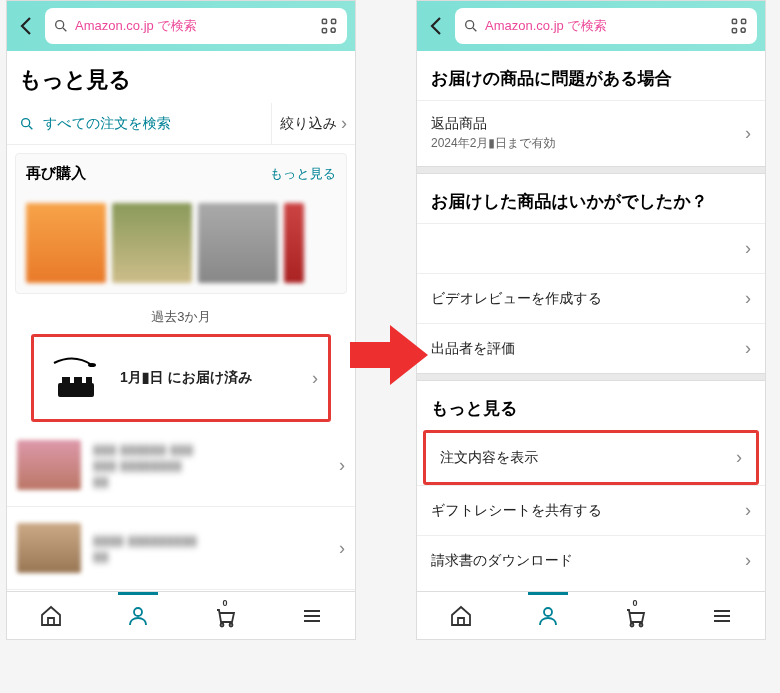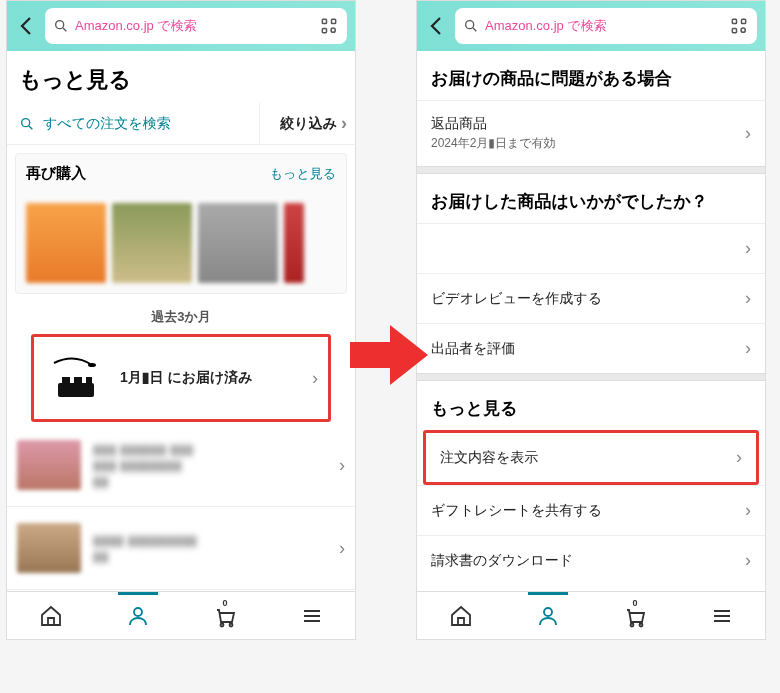--- a/index.html
+++ b/index.html
@@ -15,35 +15,35 @@
   .search-ph { color: #ec4899; font-size: 13px; flex: 1; }
   .lens-icon { width: 20px; height: 20px; color: #666; }
   
   
   .page-title { font-size: 22px; font-weight: 700; padding: 14px 12px 8px; }
   
   
   .search-row { display: flex; align-items: center; border-bottom: 1px solid #eee; }
   .search-orders { flex: 1; display: flex; align-items: center; gap: 8px; padding: 10px 12px; color: #008296; font-size: 14px; }
   .search-orders svg { width: 16px; height: 16px; }
-  .filter-btn { padding: 10px 8px 10px 20px; border-left: 1px solid #eee; display: flex; align-items: center; gap: 4px; font-size: 14px; color: #222; font-weight: bold; }
+  .filter-btn { padding: 10px 8px 10px 8px; border-left: 1px solid #eee; display: flex; align-items: center; gap: 4px; font-size: 14px; color: #222; }
   
   
   .buyagain { margin: 8px; border: 1px solid #eee; border-radius: 4px; padding: 10px; background:#fafafa;}
   .buyagain-head { display: flex; justify-content: space-between; align-items: center; margin-bottom: 20px; }
   .buyagain-title { font-weight: 700; font-size: 15px; }
   .buyagain-more { color: #008296; font-size: 13px; }
   .buyagain-items { display: flex; gap: 6px; }
   .ba-item { width: 80px; height: 80px; background: #ddd; border-radius: 2px; filter: blur(2px); }
   .ba-item.c1{background:linear-gradient(#f7a34a,#e97b2a);}
   .ba-item.c2{background:linear-gradient(#8a9a5a,#cdbd8a);}
   .ba-item.c3{background:linear-gradient(#aaa,#888);}
   .ba-item.c4{background:linear-gradient(#c44,#a22);width:20px;}
   
-  .period-label { text-align: center; font-size: 13px; color: #555; padding: 6px 0; font-weight: bold; }
+  .period-label { text-align: center; font-size: 13px; color: #555; padding: 6px 0; }
   
   
   .order-row { display: flex; align-items: center; padding: 16px 10px; gap: 12px; border-bottom: 1px solid #eee; }
   .order-row.highlight { border: 3px solid #e53935; margin: 2px 24px; border-radius: 3px; }
   .order-thumb { width: 64px; height: 50px; background: #ccc; border-radius: 2px; filter: blur(2px); }
   .order-thumb.hub { filter:none; background:none; }
   .order-text { flex: 1; font-size: 14px; font-weight: 600; color: #222; }
   .order-text.blur { filter: blur(3px); color:#888; font-weight:400;}
   .chevron { color: #888; font-size: 18px; }
   

